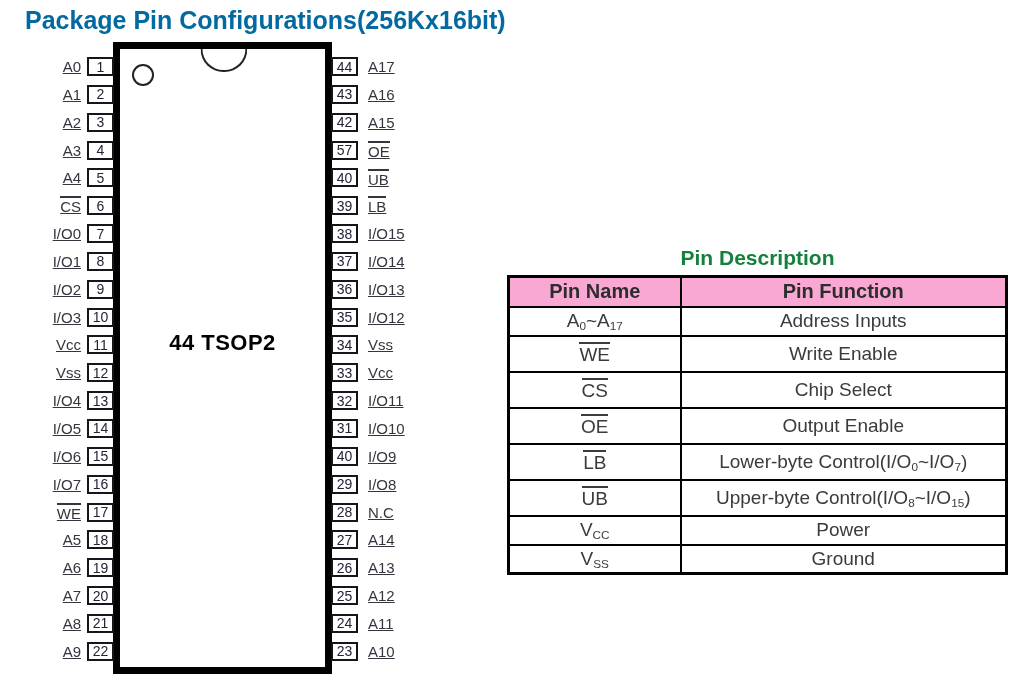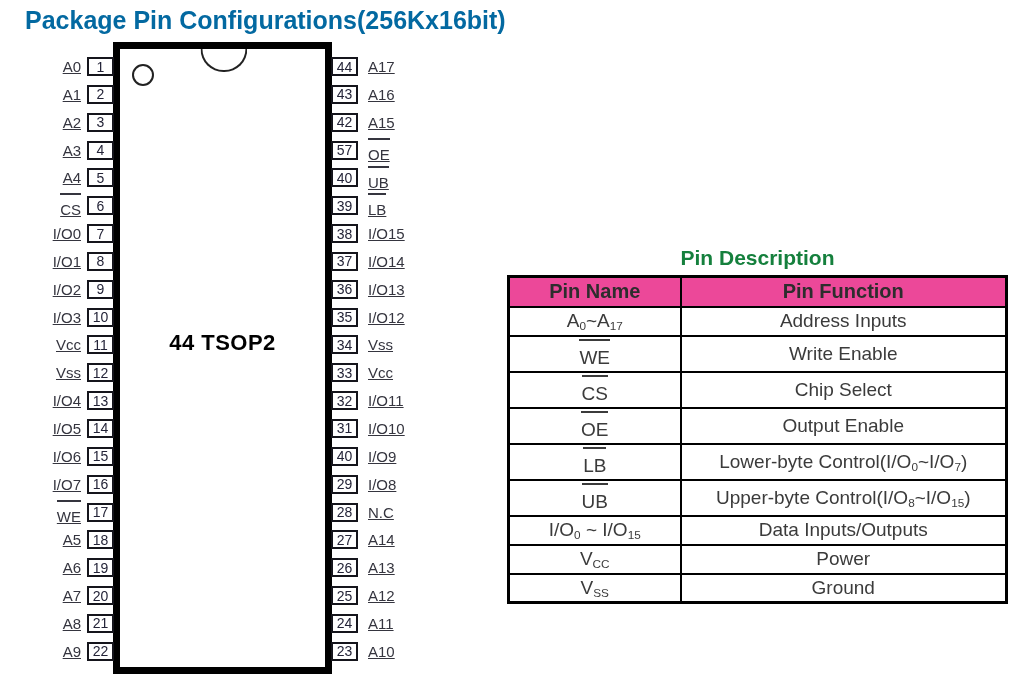--- a/index.html
+++ b/index.html
@@ -100,21 +100,21 @@
     color: #35353f;
     line-height: 1;
     white-space: nowrap;
     text-decoration: underline;
   }
 
   
   .ovl {
     display: inline-block;
     border-top: 2px solid currentColor;
-    padding-top: 7px;
+    padding-top: 1px;
     line-height: 1.05;
     text-align: center;
   }
 
   
   .table-wrap {
     position: absolute;
     left: 507px; top: 246px;
     width: 501px;
   }
@@ -130,21 +130,21 @@
     border-collapse: collapse;
     border: 3px solid #000;
   }
   .pin-table th, .pin-table td {
     border: 2px solid #000;
     text-align: center;
     vertical-align: middle;
     padding: 0 4px;
   }
   .pin-table th {
-    background: #ec4899;
+    background: #f9a8d4;
     height: 30px;
     font-size: 20px;
     font-weight: bold;
     color: #2d2d2d;
   }
   .pin-table td {
     height: 29px;
     font-size: 19px;
     color: #3b3b3b;
   }
@@ -506,24 +506,20 @@
         </tr>
         <tr class="tall">
           <td class="name-col"><span class="ovl"><span>LB</span></span></td>
           <td><span>Lower-byte Control(I/O</span><sub>0</sub><span>~I/O</span><sub>7</sub><span>)</span></td>
         </tr>
         <tr class="tall">
           <td class="name-col"><span class="ovl"><span>UB</span></span></td>
           <td><span>Upper-byte Control(I/O</span><sub>8</sub><span>~I/O</span><sub>15</sub><span>)</span></td>
         </tr>
         <tr>
-          <td class="name-col"><span><span>I/O</span><sub>0</sub><span> ~ I/O</span><sub>15</sub></span></td>
-          <td><span>Data Inputs/Outputs</span></td>
-        </tr>
-        <tr>
           <td class="name-col"><span><span>V</span><sub>CC</sub></span></td>
           <td><span>Power</span></td>
         </tr>
         <tr>
           <td class="name-col"><span><span>V</span><sub>SS</sub></span></td>
           <td><span>Ground</span></td>
         </tr>
       </tbody>
   </table>
 </div>

